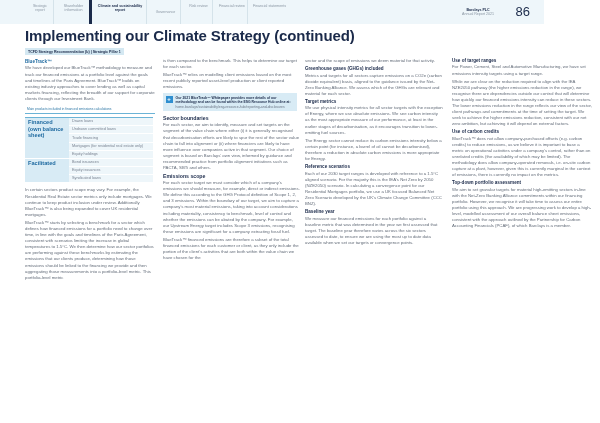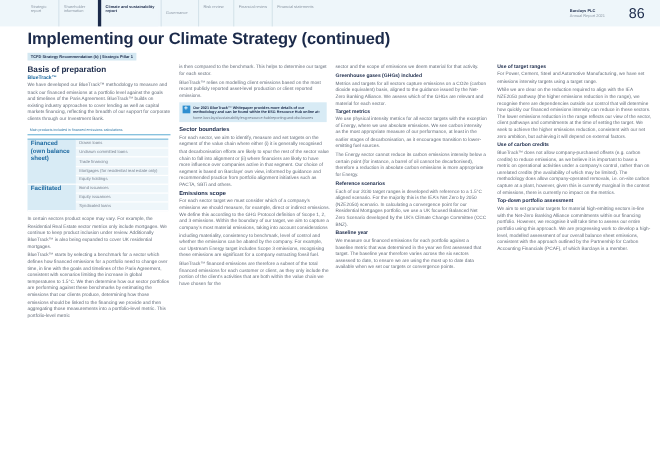--- a/index.html
+++ b/index.html
@@ -1,20 +1,20 @@
 <!DOCTYPE html>
 <html><head>
 <meta charset="utf-8">
 <style>
   * { box-sizing: border-box; margin: 0; padding: 0; }
   html, body { width: 600px; height: 423px; overflow: hidden; background: #ffffff; }
   body { font-family: "Liberation Sans", sans-serif; color: #5a6270; position: relative; }
 
   
-  .topnav { position: absolute; left: 0; top: 0; width: 600px; height: 24px; background: #eef6fa; }
+  .topnav { position: absolute; left: 0; top: 0; width: 544px; height: 24px; background: #eef6fa; text-align: center; }
   .navtab { position: absolute; top: 0; height: 24px; padding: 4px 0 0 4px; font-size: 3.6px; line-height: 4.4px; color: #8a96a3; border-left: 0.6px solid #d5e3ea; }
   .navtab.active { color: #1b2a4a; font-weight: bold; border-left: 3px solid #1b2a4a; background: #eef6fa; }
   .brand { position: absolute; right: 50px; top: 8px; font-size: 3.6px; line-height: 4.4px; color: #1b2a4a; }
   .brand .sub { color: #8a96a3; }
   .pagenum { position: absolute; right: 14px; top: 4px; font-size: 13px; color: #1b2a4a; }
 
   h1.title { position: absolute; left: 25px; top: 27px; font-size: 15px; font-weight: bold; color: #1b2a4a; letter-spacing: -0.1px; }
   .pill { position: absolute; left: 25px; top: 48px; background: #d4e8f2; color: #1b2a4a; font-size: 3.6px; font-weight: bold; padding: 1.5px 3px; }
 
   .col { position: absolute; top: 58px; font-size: 4.3px; line-height: 6.1px; color: #626b78; }
@@ -50,21 +50,20 @@
     <div style="font-weight:bold;">Barclays PLC</div>
     <div class="sub">Annual Report 2021</div>
   </div>
   <div class="pagenum">86</div>
 </div>
 
 <h1 class="title">Implementing our Climate Strategy (continued)</h1>
 <div class="pill">TCFD Strategy Recommendation (b) | Strategic Pillar 1</div>
 
 <div class="col" style="left:25px;width:130px;">
-  <div class="h2">Basis of preparation</div>
   <div class="h4" style="color:#1f6aa0;">BlueTrack™</div>
   <p>We have developed our BlueTrack™ methodology to measure and track our financed emissions at a portfolio level against the goals and timelines of the Paris Agreement. BlueTrack™ builds on existing industry approaches to cover lending as well as capital markets financing, reflecting the breadth of our support for corporate clients through our Investment Bank.</p>
   <div class="prodcap">Main products included in financed emissions calculations</div>
   <table class="prod">
     <tbody>
         <tr>
           <td class="grp" rowspan="5">Financed (own balance sheet)</td>
           <td class="item">Drawn loans</td>
         </tr>
     <tr>

